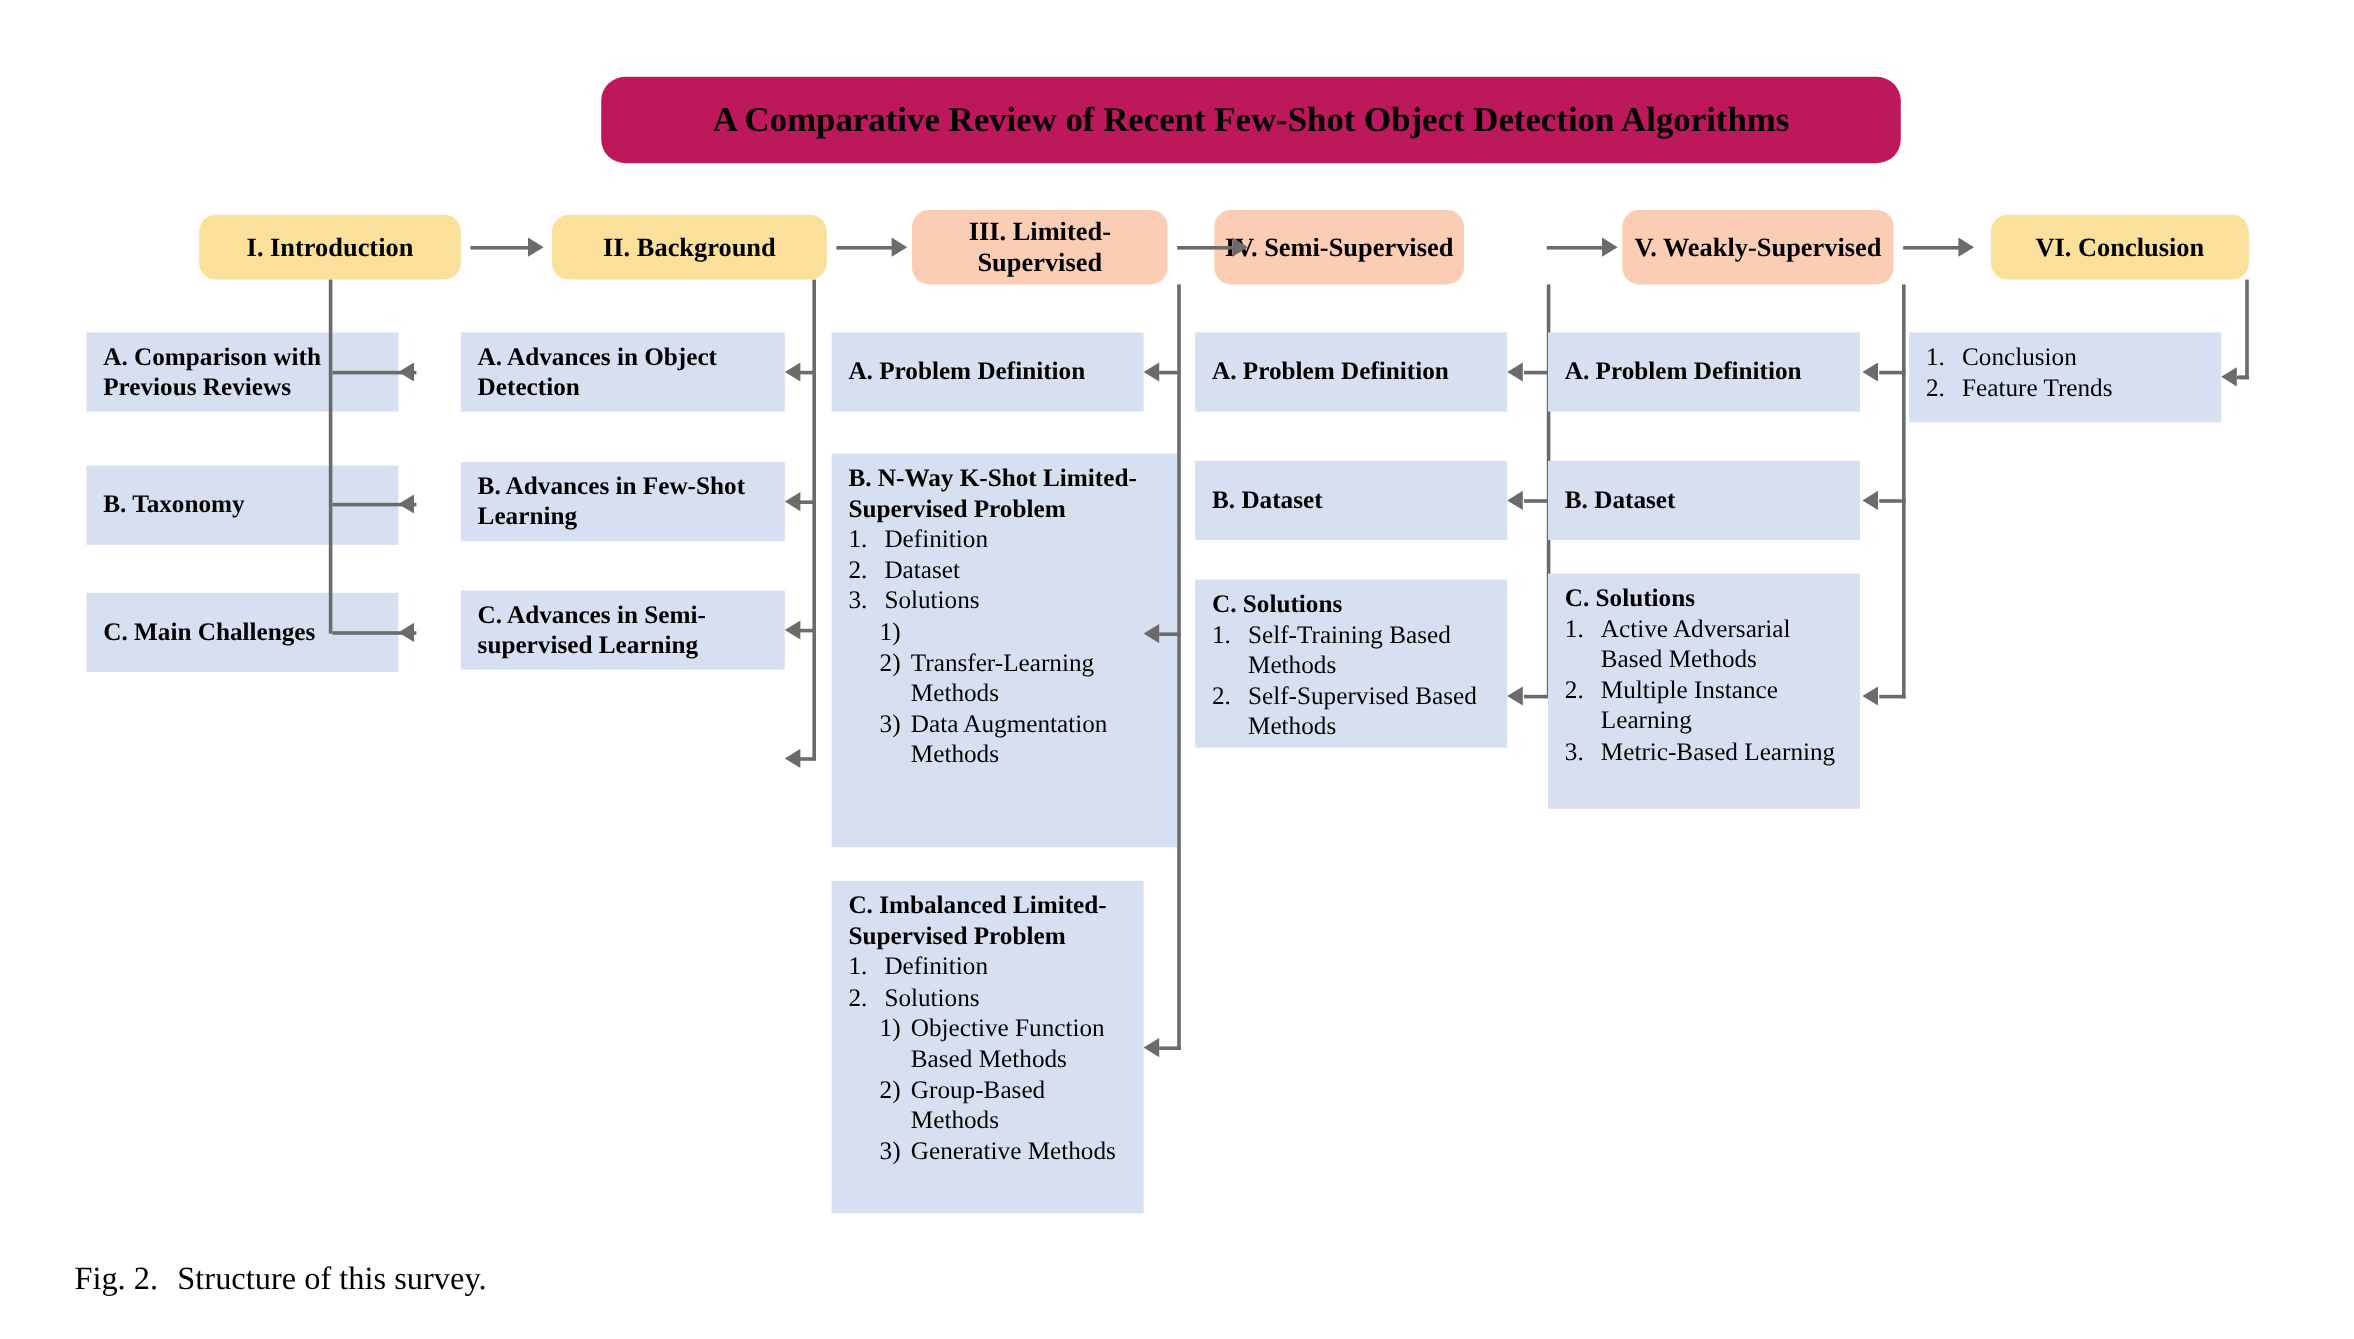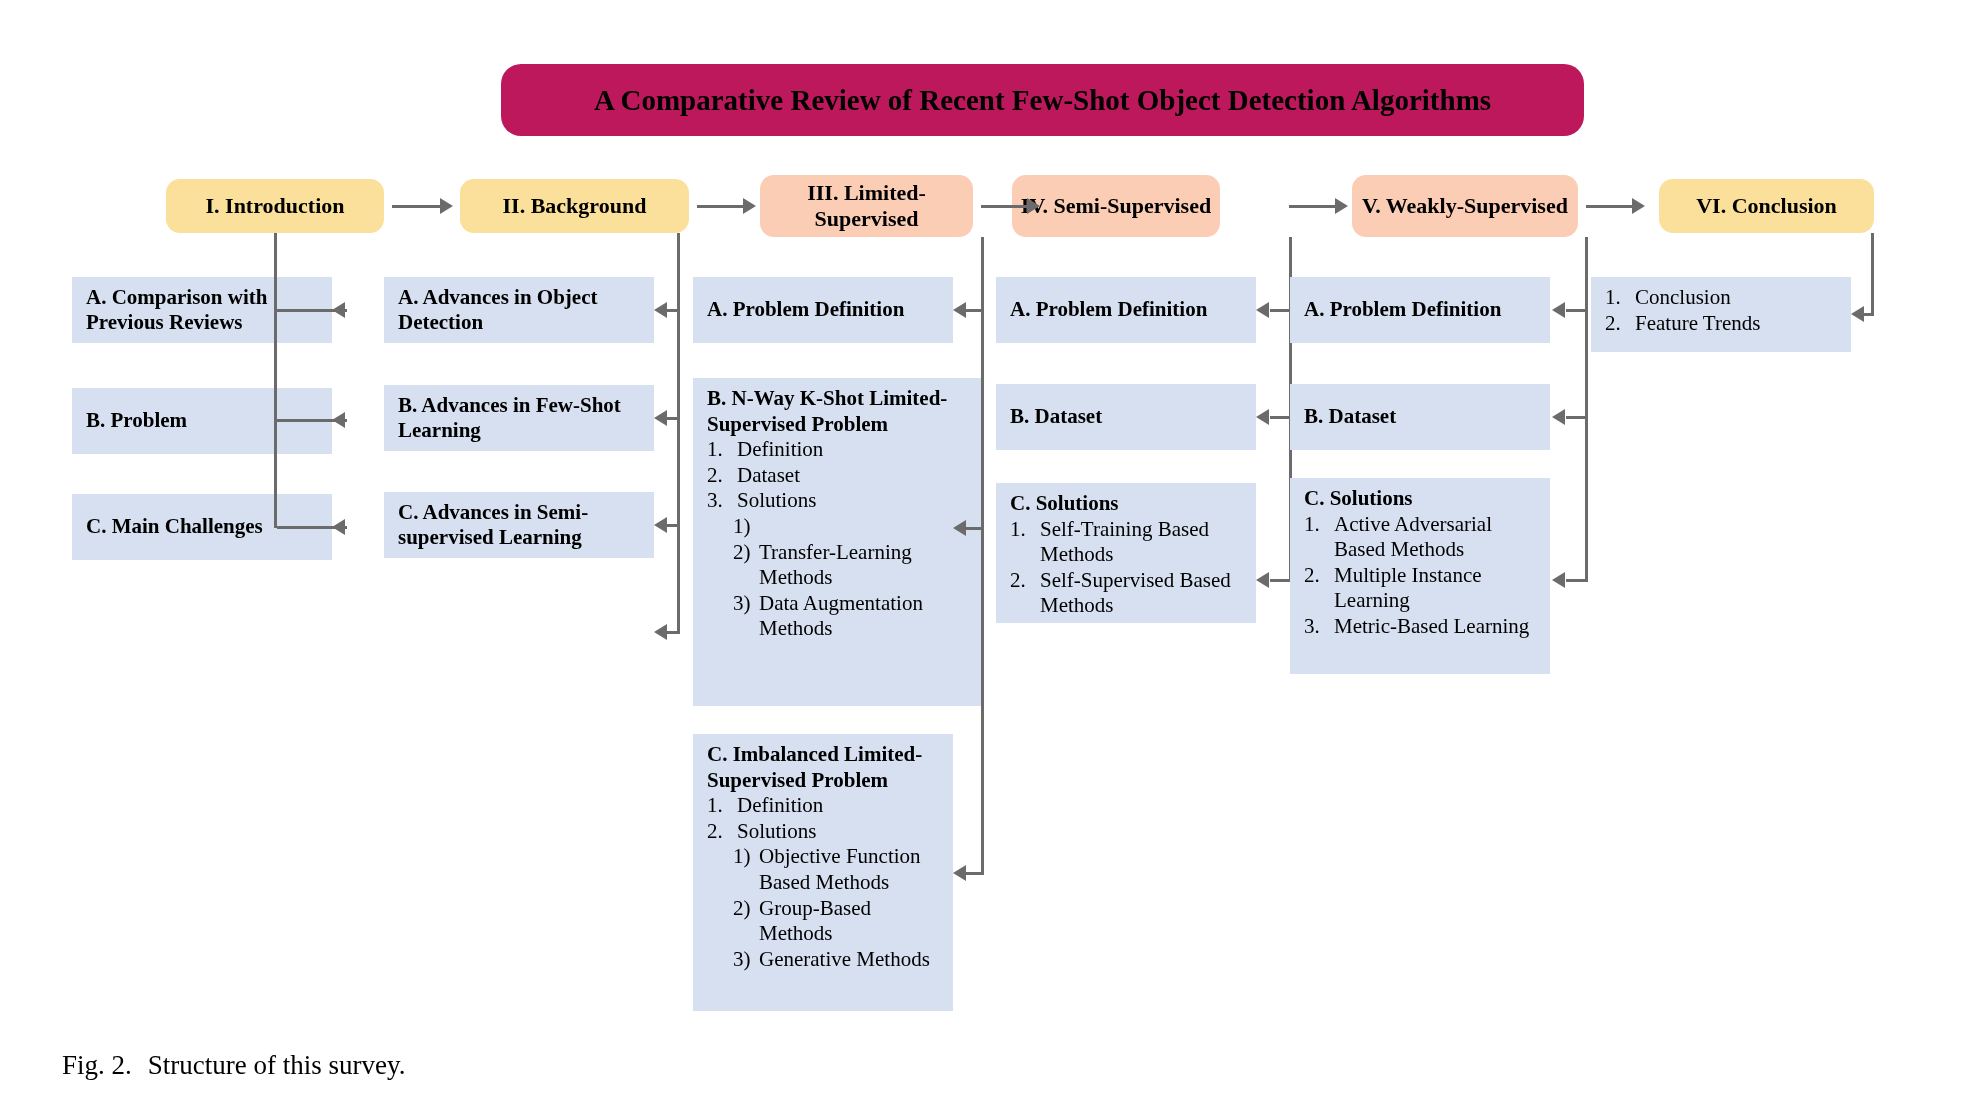--- a/index.html
+++ b/index.html
@@ -92,21 +92,21 @@
   <div class="arw arw-r" style="left:1335px;top:198px;"></div>
 
   <div class="ln lnh" style="left:1586px;top:205px;width:48px;"></div>
   <div class="arw arw-r" style="left:1632px;top:198px;"></div>
 
   <div class="node sect c-blue t-sect" style="left:72px;top:277px;width:260px;height:66px;">
     <span>A. Comparison with Previous Reviews</span>
     </div>
 
   <div class="node sect c-blue t-sect" style="left:72px;top:388px;width:260px;height:66px;">
-    <span>B. Problem</span>
+    <span>B. Taxonomy</span>
     </div>
 
   <div class="node sect c-blue t-sect" style="left:72px;top:494px;width:260px;height:66px;">
     <span>C. Main Challenges</span>
     </div>
 
   <div class="ln lnv" style="left:274px;top:233px;height:295px;"></div>
 
   <div class="ln lnh" style="left:277px;top:309px;width:70px;"></div>
   <div class="arw arw-l" style="left:332px;top:302px;"></div>

